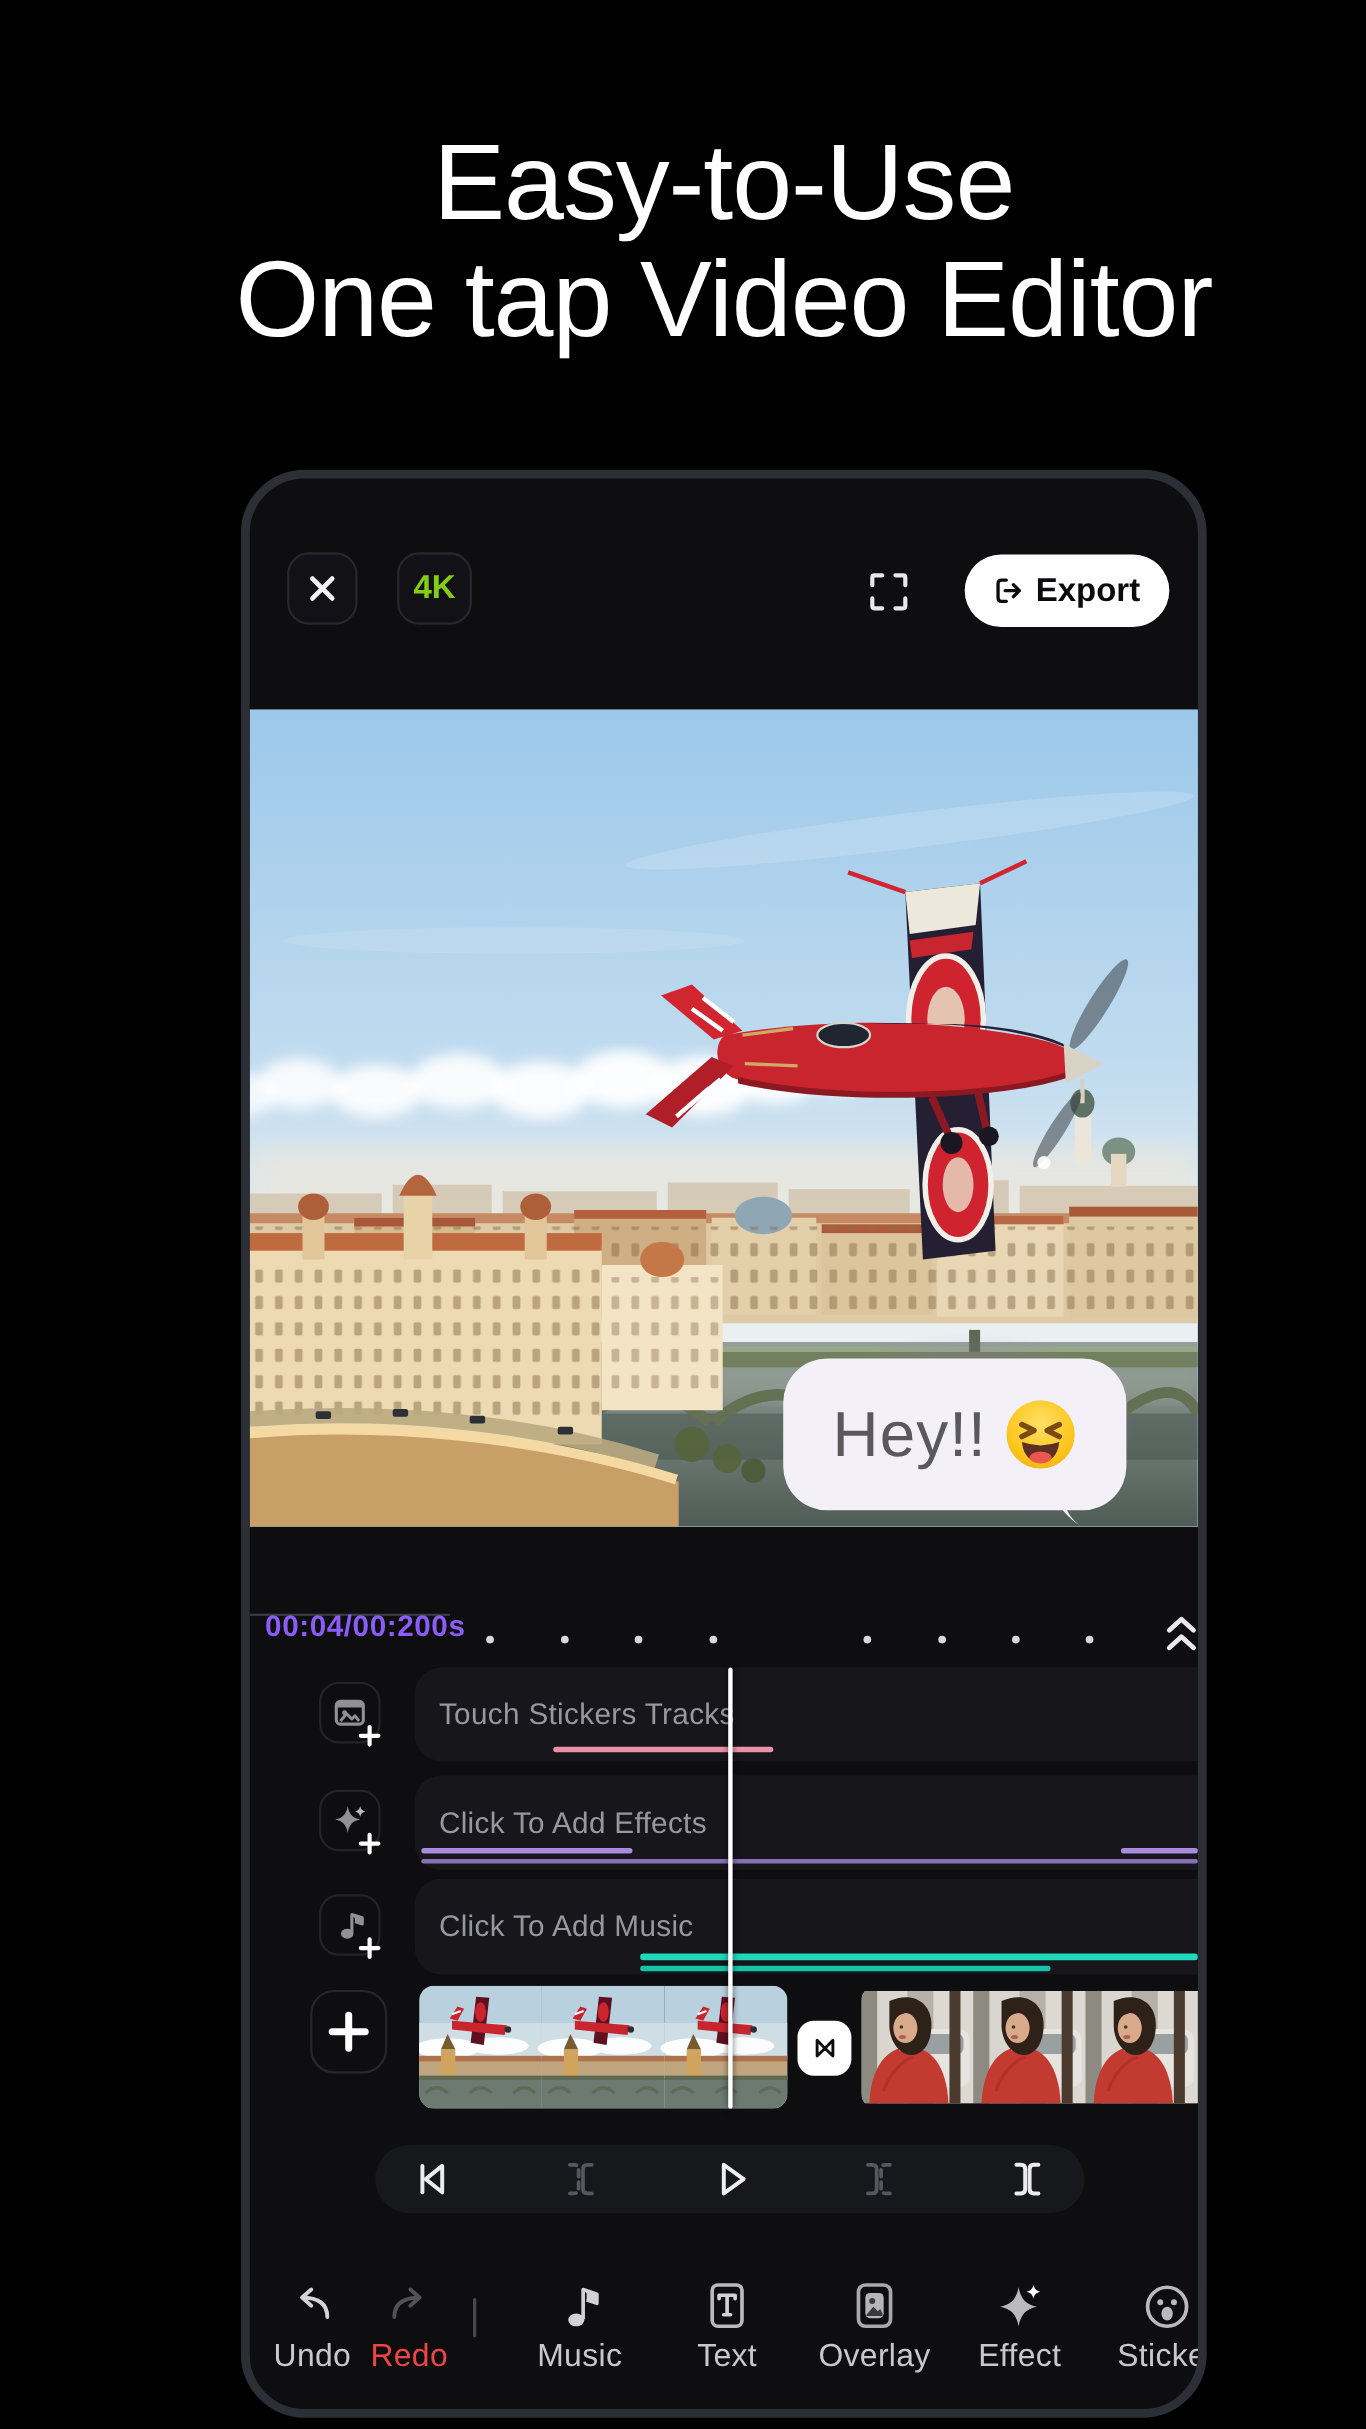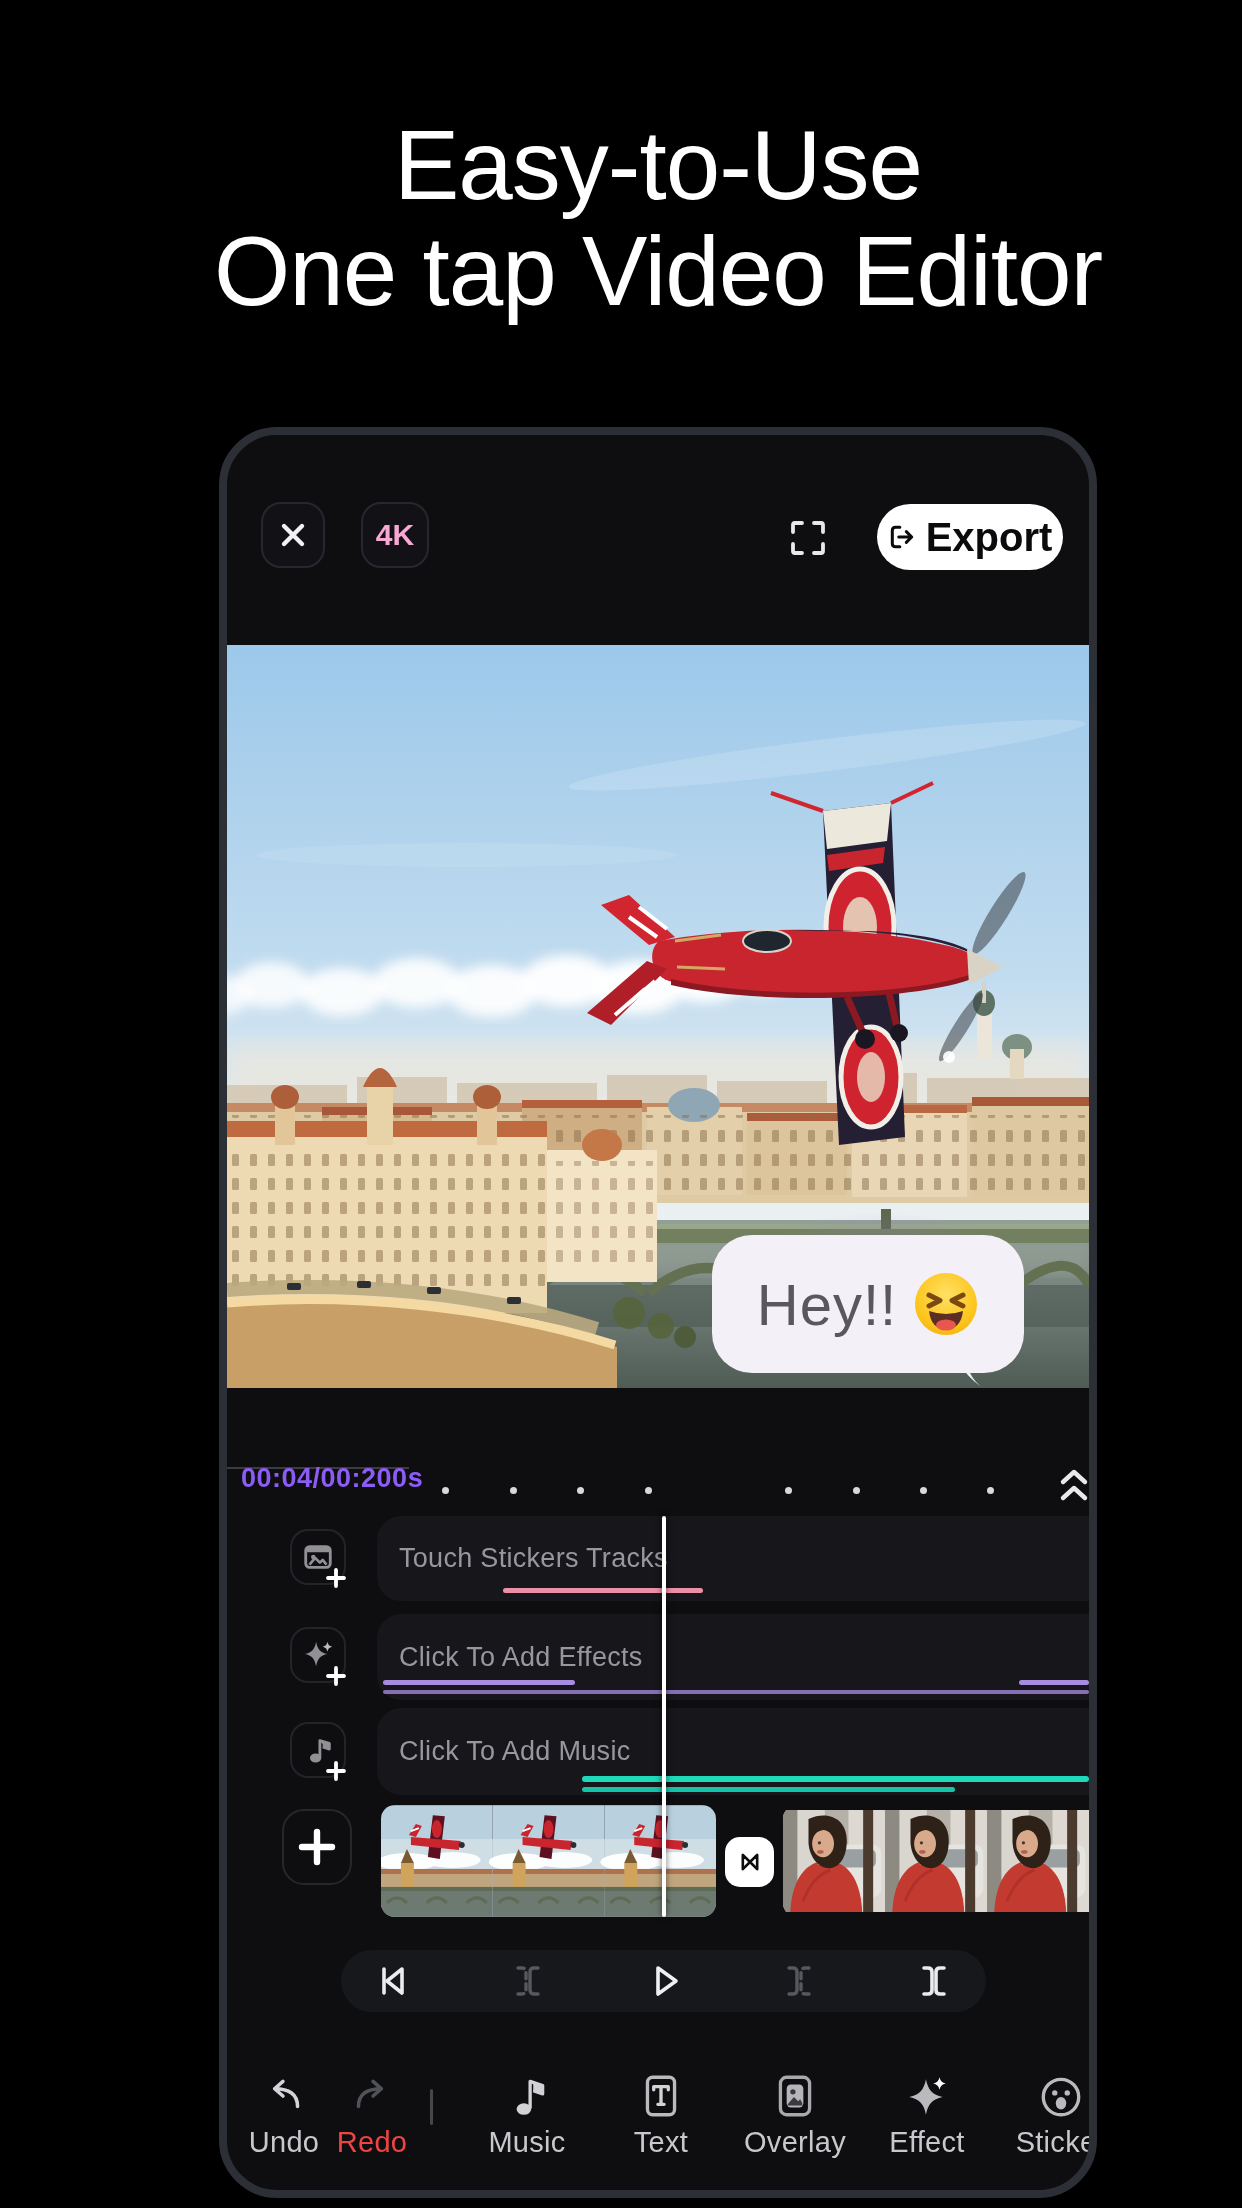--- a/index.html
+++ b/index.html
@@ -11,24 +11,24 @@
         font-size:98px;line-height:106px;font-weight:500;letter-spacing:-1px;}
 
   
   .device{position:absolute;left:182px;top:427px;width:878px;height:1771px;box-sizing:border-box;
           background:#0e0e11;border:8px solid #2c2f36;border-radius:58px;overflow:hidden;}
 
   
   .ghost-btn{position:absolute;box-sizing:border-box;border:2px solid #26282e;border-radius:20px;
              background:#121216;display:flex;align-items:center;justify-content:center;}
   .btn-close{left:34px;top:67px;width:64px;height:66px;}
-  .btn-quality{left:134px;top:67px;width:68px;height:66px;color:#f9a8d4;font-size:30px;font-weight:bold;}
+  .btn-quality{left:134px;top:67px;width:68px;height:66px;color:#84cc16;font-size:30px;font-weight:bold;}
   .btn-fullscreen{position:absolute;left:558px;top:80px;width:46px;height:46px;display:flex;align-items:center;justify-content:center;}
   .btn-export{position:absolute;left:650px;top:69px;width:186px;height:66px;background:#fff;border-radius:34px;
-              display:flex;align-items:center;justify-content:center;gap:10px;color:#0b0b0d;font-size:40px;font-weight:bold;}
+              display:flex;align-items:center;justify-content:center;gap:10px;color:#0b0b0d;font-size:30px;font-weight:bold;}
 
   
   .video{position:absolute;left:0;top:210px;width:862px;height:743px;overflow:hidden;background:#9cc8ea;}
   .video svg.scene{position:absolute;left:0;top:0;}
   .bubble-glow{position:absolute;left:445px;top:535px;width:420px;height:225px;
                background:radial-gradient(closest-side,rgba(158,118,214,0.50),rgba(158,118,214,0) 72%);}
   .bubble{position:absolute;left:485px;top:590px;width:312px;height:138px;background:#f4f0f7;border-radius:40px;
           display:flex;align-items:center;justify-content:center;gap:16px;}
   .bubble-tail{position:absolute;right:18px;bottom:-28px;}
   .bubble-text{font-size:58px;color:#59595d;font-weight:500;letter-spacing:1px;}

